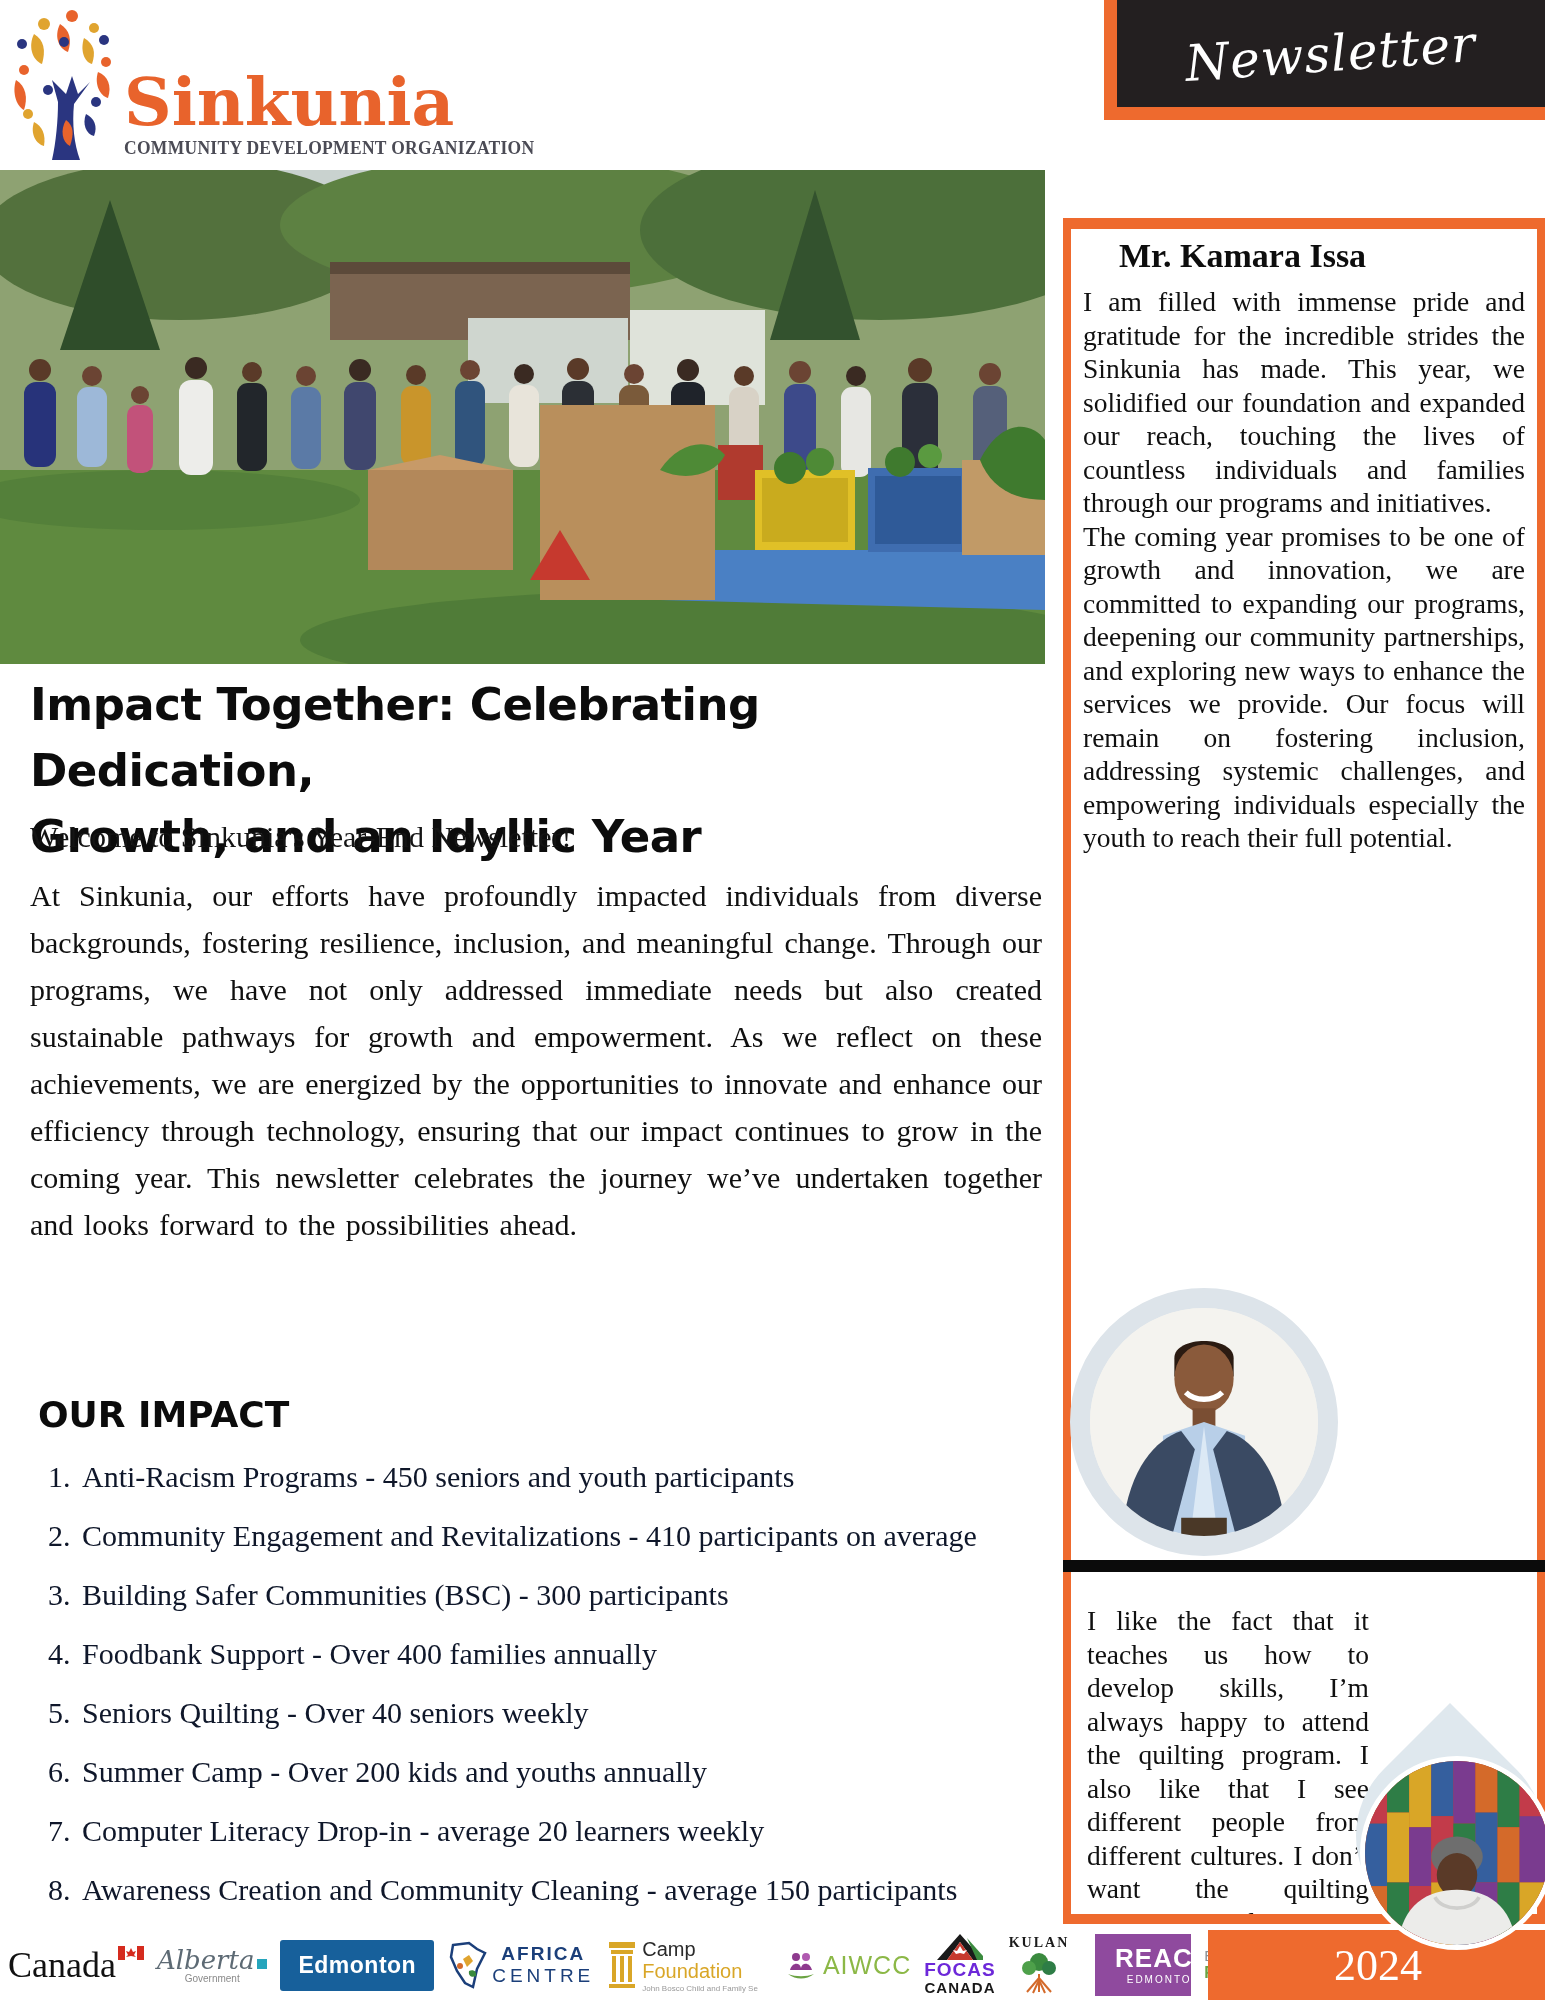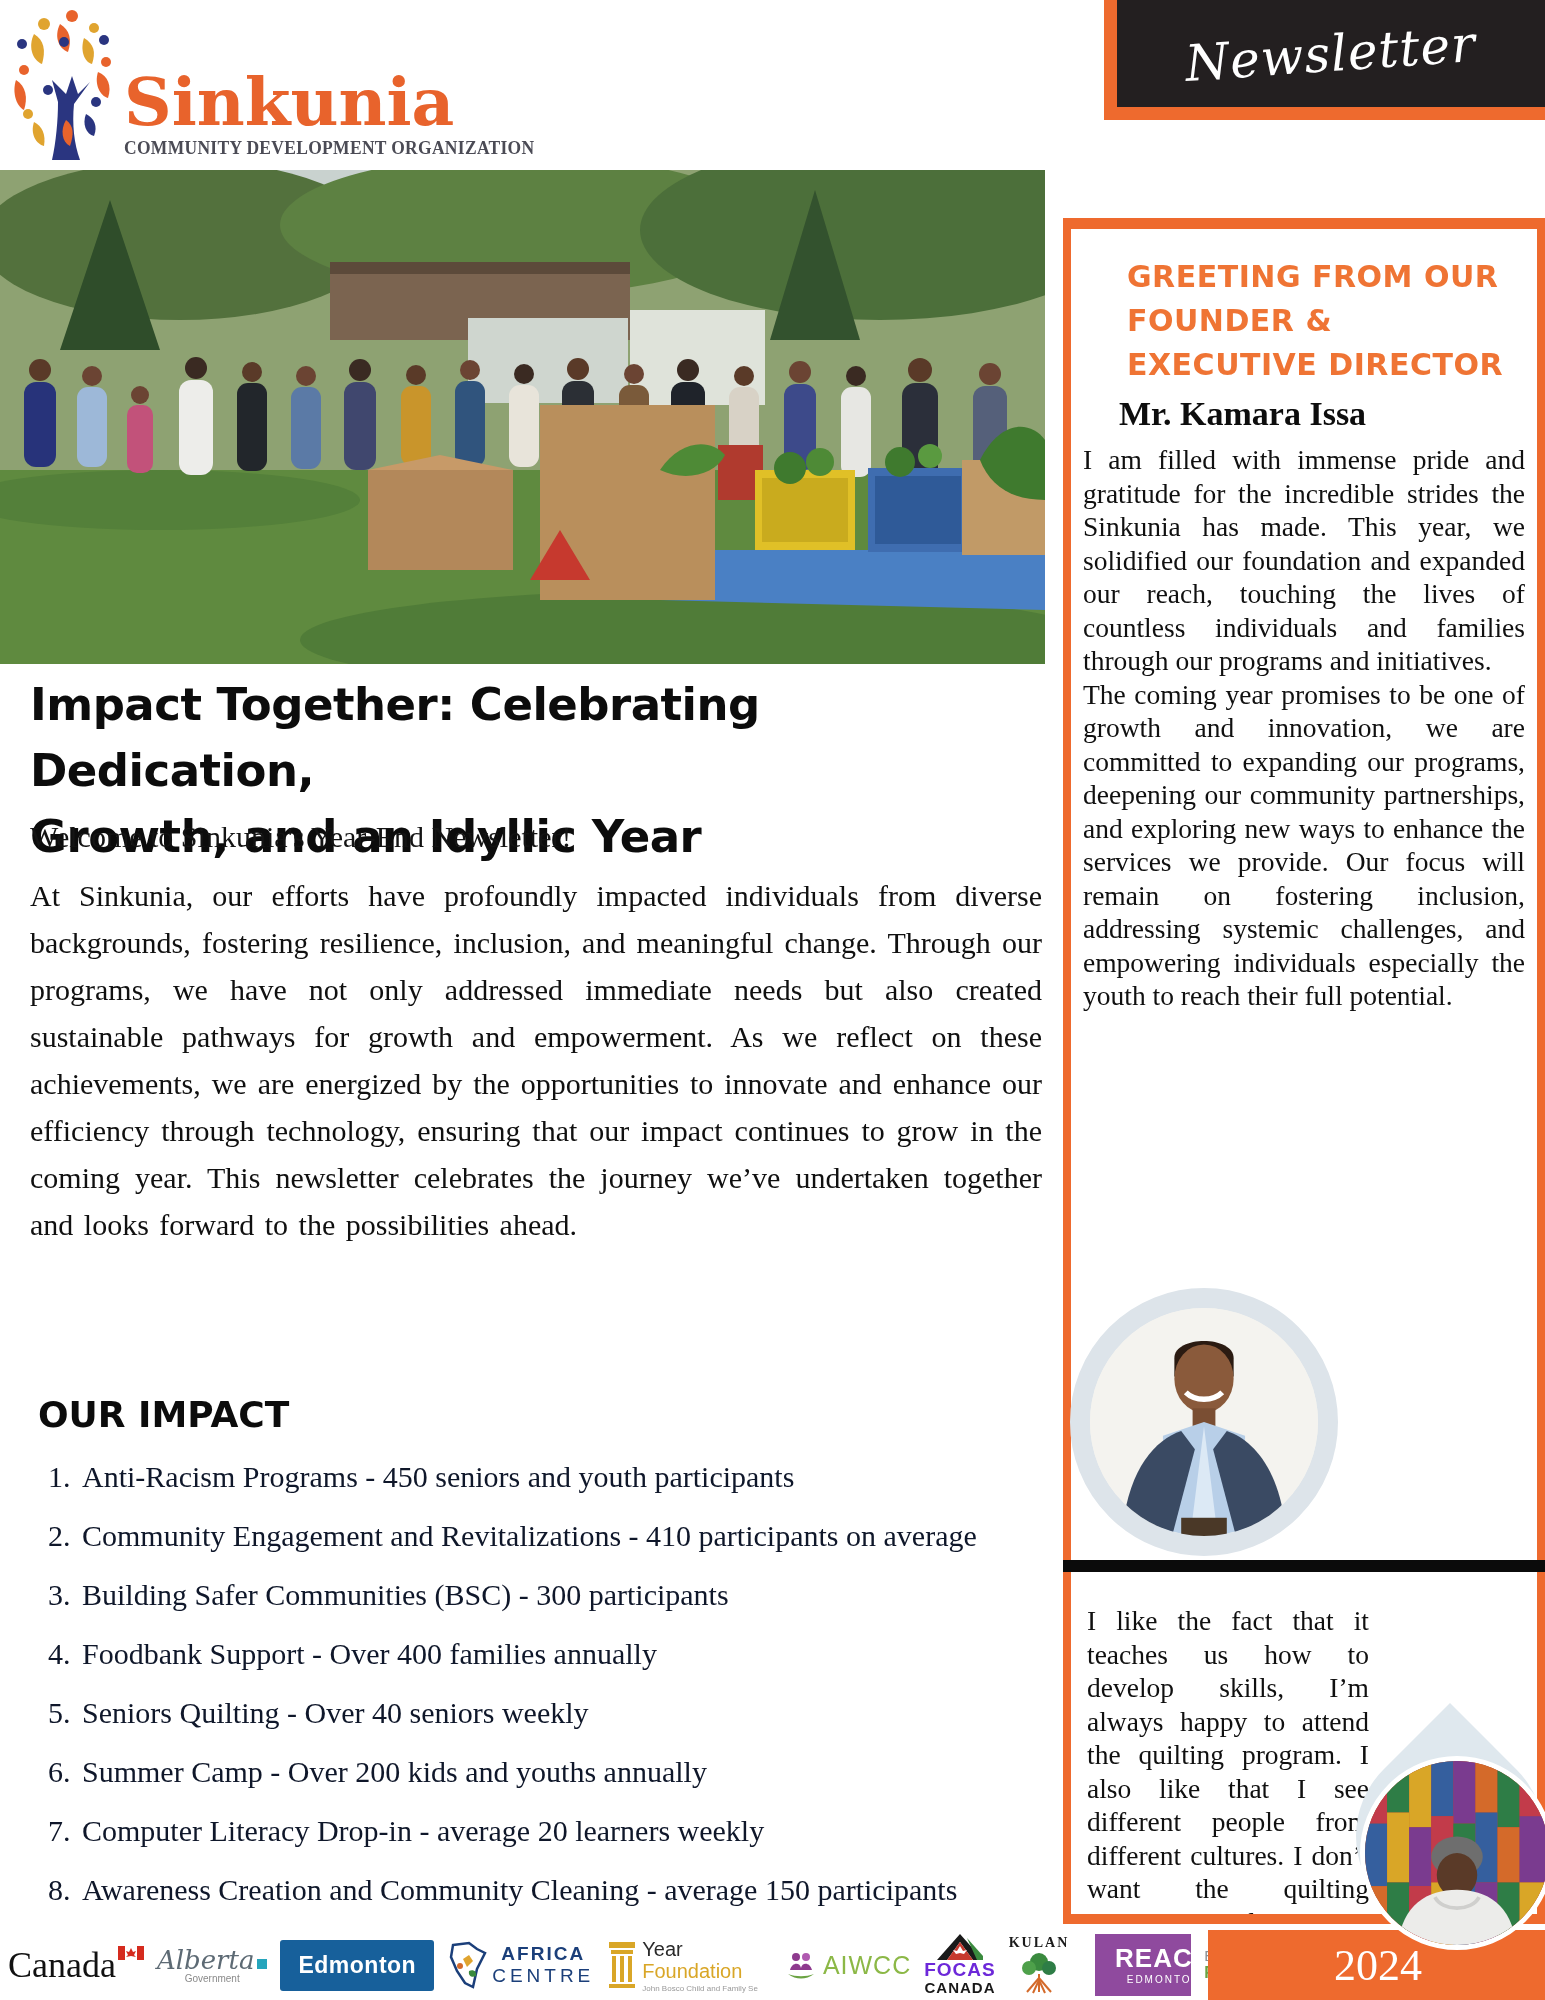--- a/index.html
+++ b/index.html
@@ -269,21 +269,20 @@
     <li>Community Engagement and Revitalizations - 410 participants on average</li>
     <li>Building Safer Communities (BSC) - 300 participants</li>
     <li>Foodbank Support - Over 400 families annually</li>
     <li>Seniors Quilting - Over 40 seniors weekly</li>
     <li>Summer Camp - Over 200 kids and youths annually</li>
     <li>Computer Literacy Drop-in - average 20 learners weekly</li>
     <li>Awareness Creation and Community Cleaning - average 150 participants</li>
   </ol>
 
   <div class="greet-box">
-    <div class="greet-heading">GREETING FROM OUR FOUNDER &amp; EXECUTIVE DIRECTOR</div>
     <div class="founder-name">Mr. Kamara Issa</div>
     <p class="greet-p">I am filled with immense pride and gratitude for the incredible strides the Sinkunia has made. This year, we solidified our foundation and expanded our reach, touching the lives of countless individuals and families through our programs and initiatives.</p>
     <p class="greet-p second">The coming year promises to be one of growth and innovation, we are committed to expanding our programs, deepening our community partnerships, and exploring new ways to enhance the services we provide. Our focus will remain on fostering inclusion, addressing systemic challenges, and empowering individuals especially the youth to reach their full potential.</p>
   </div>
 
   <div class="portrait-founder">
     <svg viewBox="0 0 100 100">
       <rect width="100" height="100" fill="#f4f3ef"></rect>
       <path d="M37 22 C37 12 63 12 63 22 L63 30 L37 30 Z" fill="#2b1b12"></path>
       <ellipse cx="50" cy="31" rx="13" ry="15" fill="#8a5a3b"></ellipse>
@@ -380,21 +379,21 @@
     <div class="p-row">
       <svg width="30" height="50" viewBox="0 0 30 50">
         <rect x="2" y="2" width="26" height="6" fill="#d9a627"></rect>
         <rect x="4" y="10" width="22" height="4" fill="#d9a627"></rect>
         <rect x="5" y="16" width="4" height="26" fill="#d9a627"></rect>
           <rect x="13" y="16" width="4" height="26" fill="#d9a627"></rect>
           <rect x="21" y="16" width="4" height="26" fill="#d9a627"></rect>
         <rect x="2" y="44" width="26" height="4" fill="#d9a627"></rect>
       </svg>
       <div class="p-col">
-        <div class="lg-bosco-1">Year</div>
+        <div class="lg-bosco-1">Camp</div>
         <div class="lg-bosco-2">Foundation</div>
         <div class="lg-bosco-sub">John Bosco Child and Family Se</div>
       </div>
     </div>
 
     <svg width="60" height="60" viewBox="0 0 60 60">
       <circle cx="30" cy="32" r="22" fill="none" stroke="#e3a82b" stroke-width="7"></circle>
       <g stroke="#e3a82b" stroke-width="5">
         <line x1="30" y1="10" x2="30" y2="54"></line>
           <line x1="8" y1="32" x2="52" y2="32"></line>

